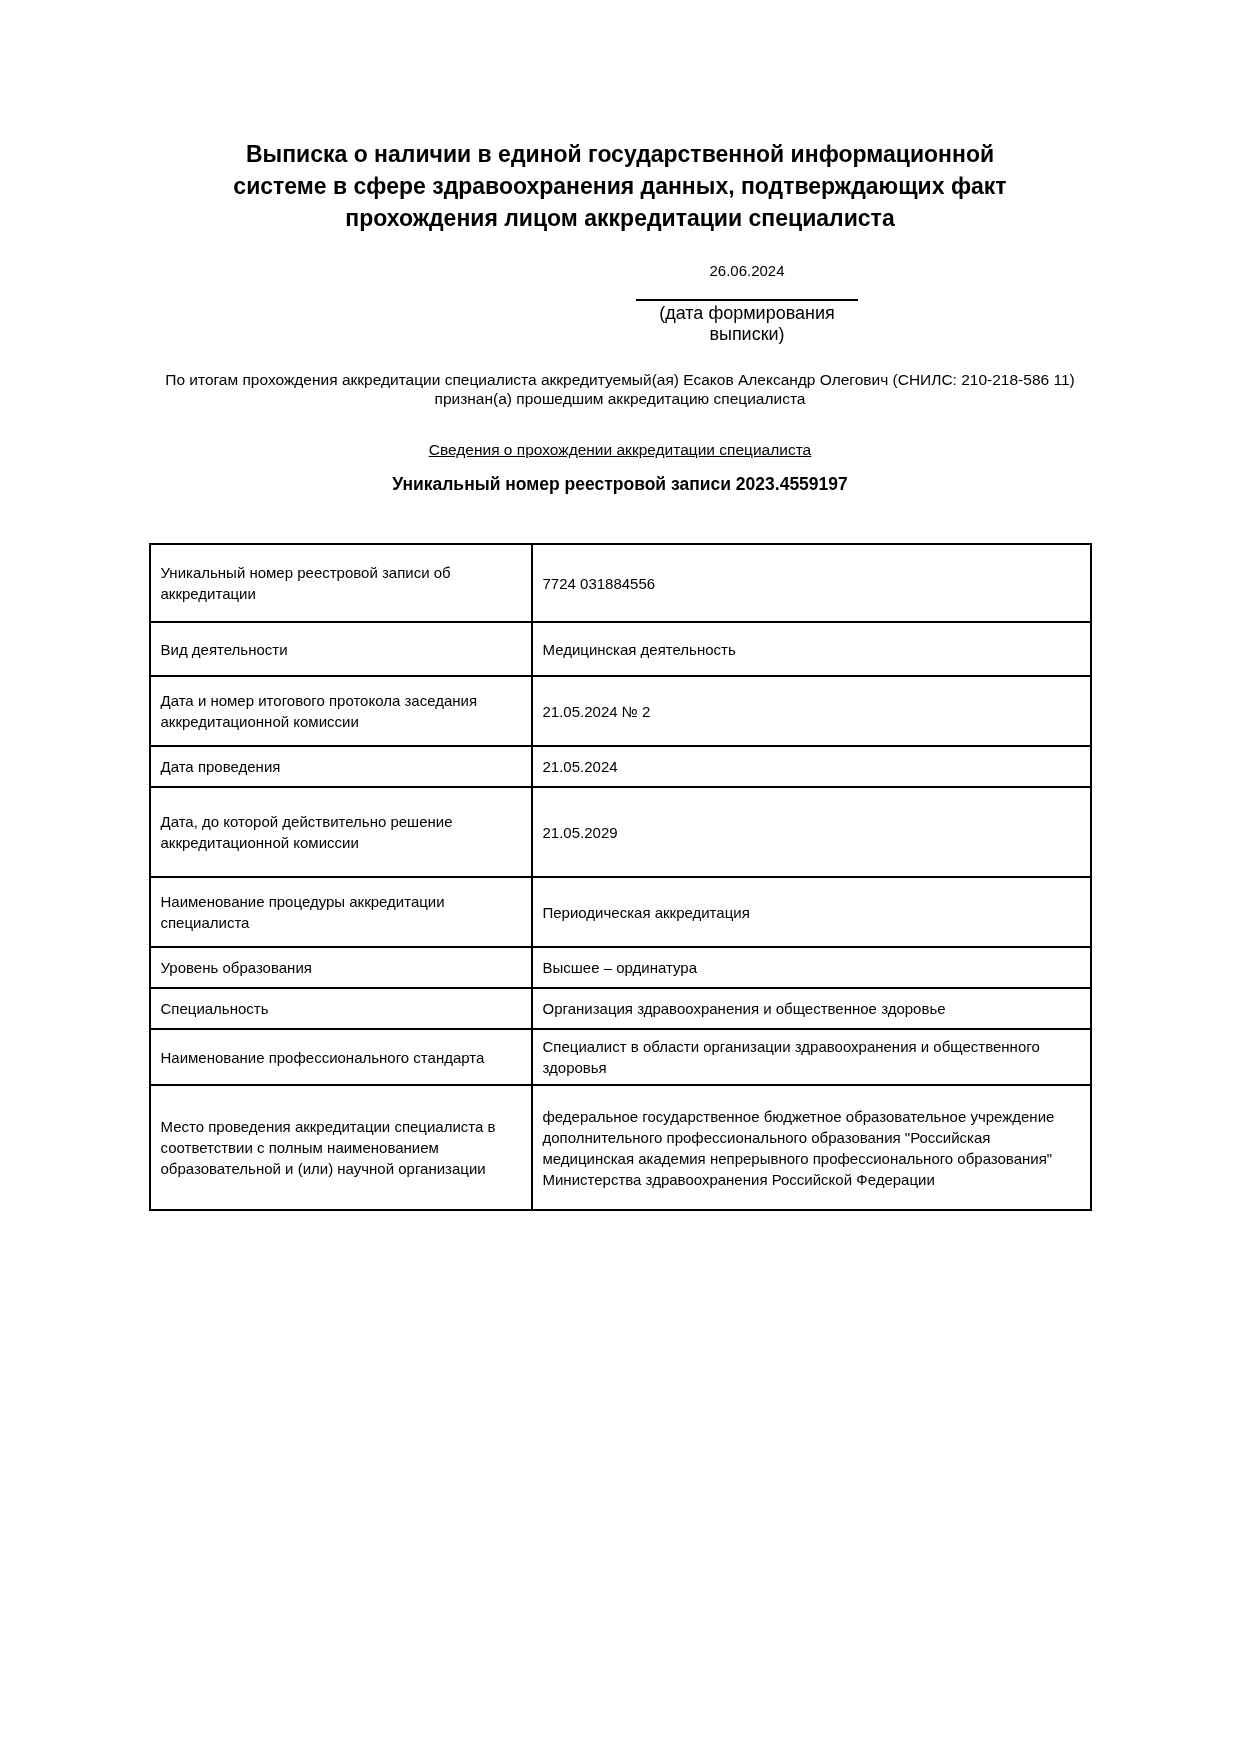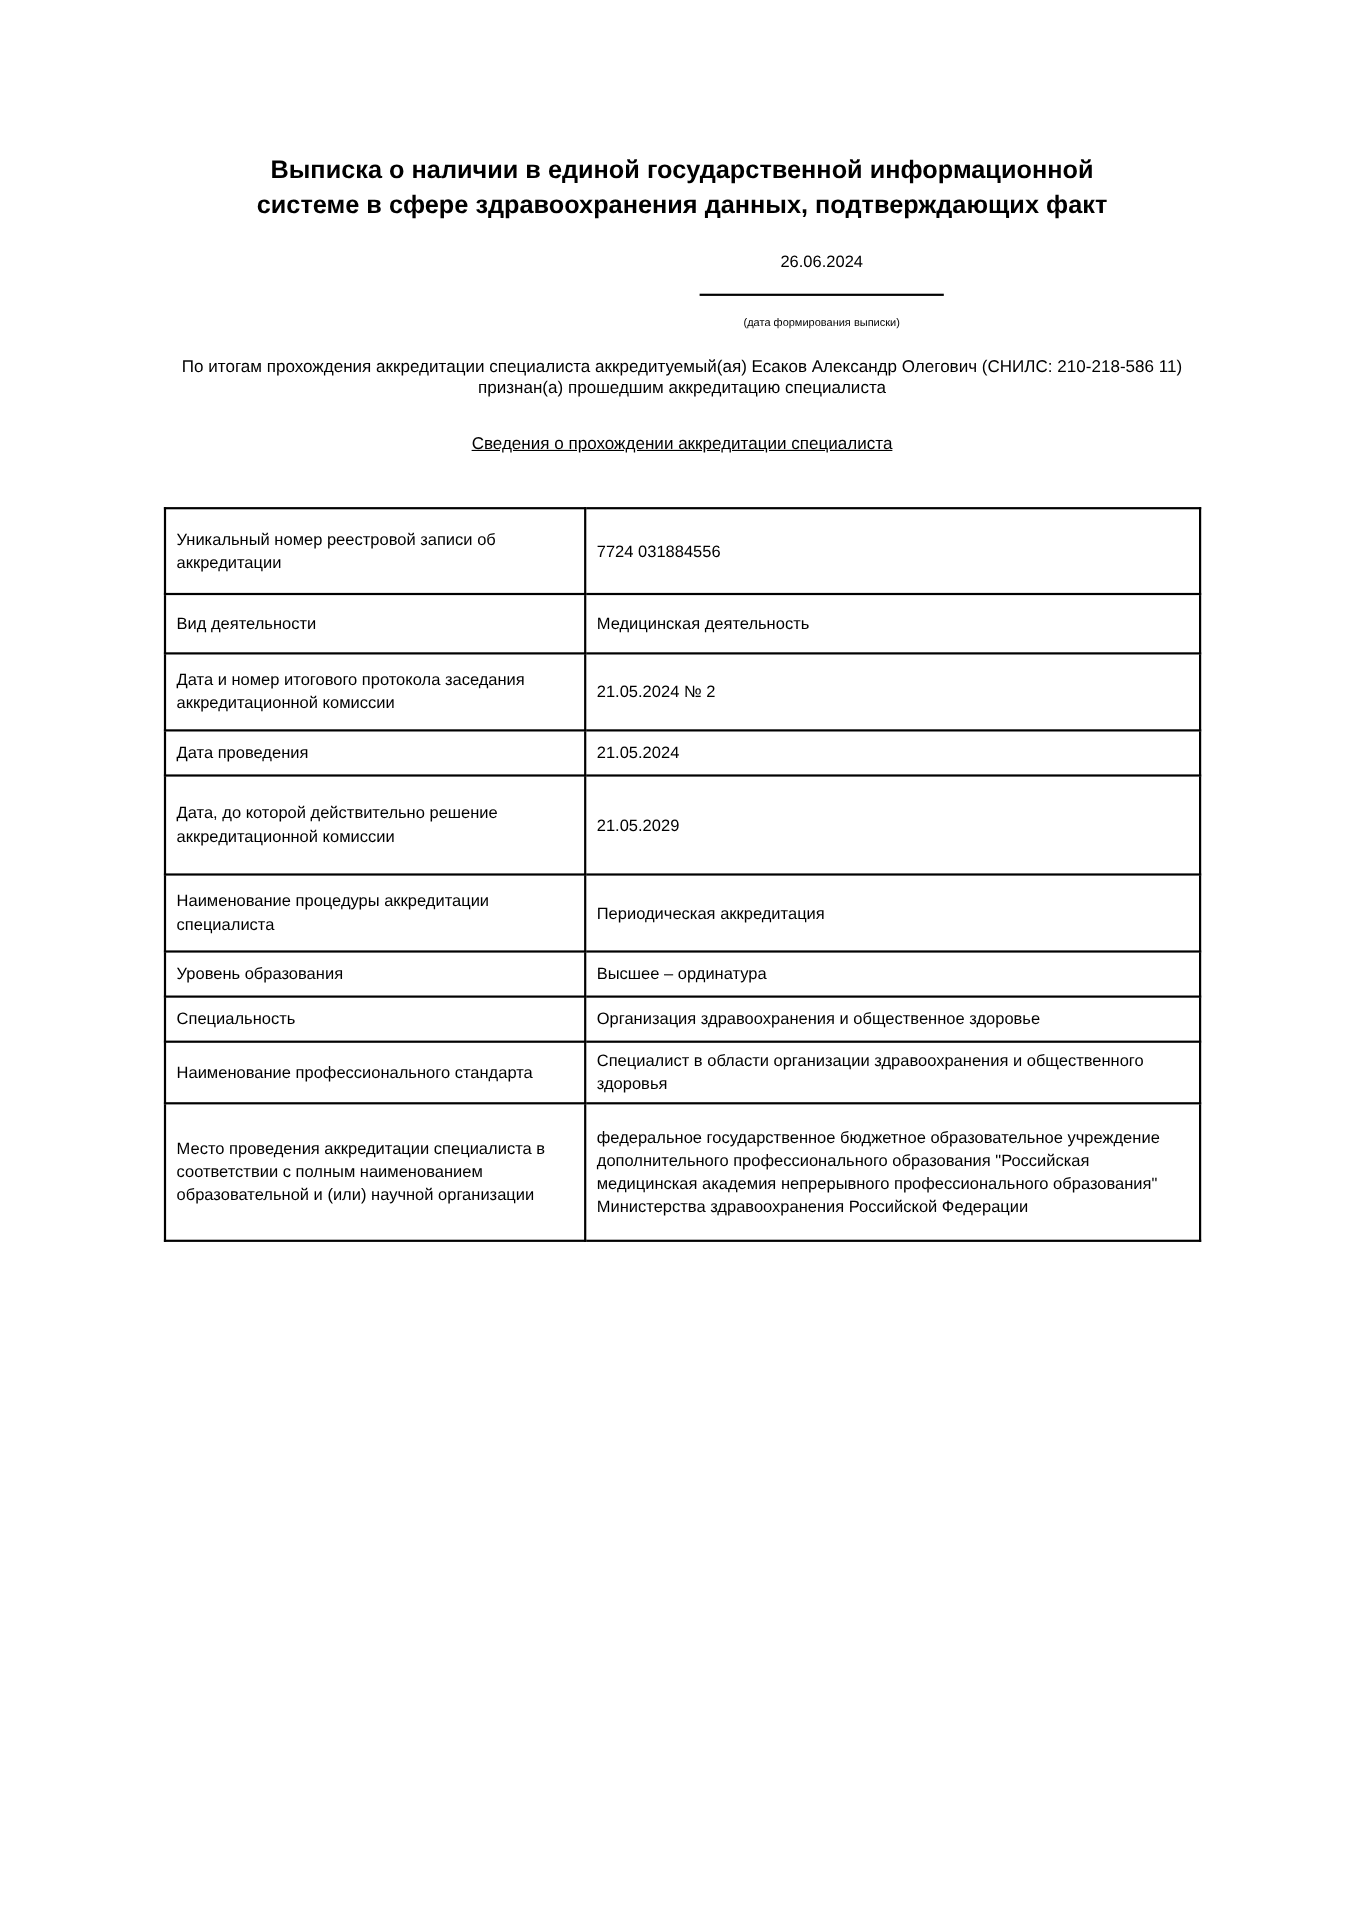--- a/index.html
+++ b/index.html
@@ -27,22 +27,22 @@
     text-align: center;
   }
   .date-value {
     display: block;
     font-size: 15px;
     padding-bottom: 20px;
     border-bottom: 2px solid #000000;
   }
   .date-caption {
     display: block;
-    font-size: 10px;
-    padding-top: 19px;
+    font-size: 18px;
+    padding-top: 2px;
   }
   .intro {
     margin-top: 25px;
     text-align: center;
     font-size: 15.5px;
     line-height: 19px;
   }
   .section-heading {
     margin-top: 33px;
     text-align: center;
@@ -83,34 +83,36 @@
   .acc-table tr:nth-child(10) { height: 125px; }
 </style>
 </head>
 <body>
 
 <div class="page">
 
   <h1 class="title">
     <div>Выписка о наличии в единой государственной информационной</div>
     <div>системе в сфере здравоохранения данных, подтверждающих факт</div>
+    <div>прохождения лицом аккредитации специалиста</div>
   </h1>
 
   <div class="date-block">
     <span class="date-value">26.06.2024</span>
     <span class="date-caption">(дата формирования выписки)</span>
   </div>
 
   <div class="intro">
     <div>По итогам прохождения аккредитации специалиста аккредитуемый(ая) Есаков Александр Олегович (СНИЛС: 210-218-586 11)</div>
     <div>признан(а) прошедшим аккредитацию специалиста</div>
   </div>
 
   <div class="section-heading">Сведения о прохождении аккредитации специалиста</div>
 
+  <div class="registry-heading">Уникальный номер реестровой записи 2023.4559197</div>
 
   <table class="acc-table">
     <tbody>
       <tr>
         <td class="label-cell">Уникальный номер реестровой записи об аккредитации</td>
         <td class="value-cell">7724 031884556</td>
       </tr>
       <tr>
         <td class="label-cell">Вид деятельности</td>
         <td class="value-cell">Медицинская деятельность</td>

